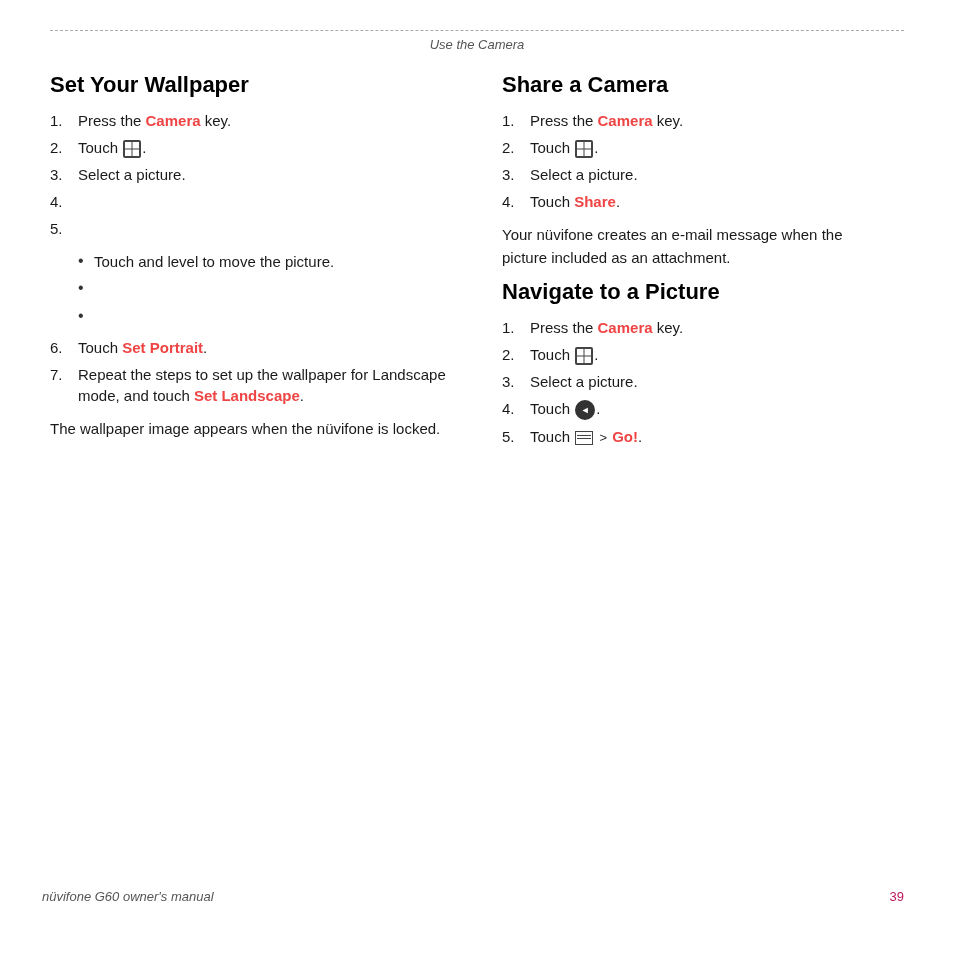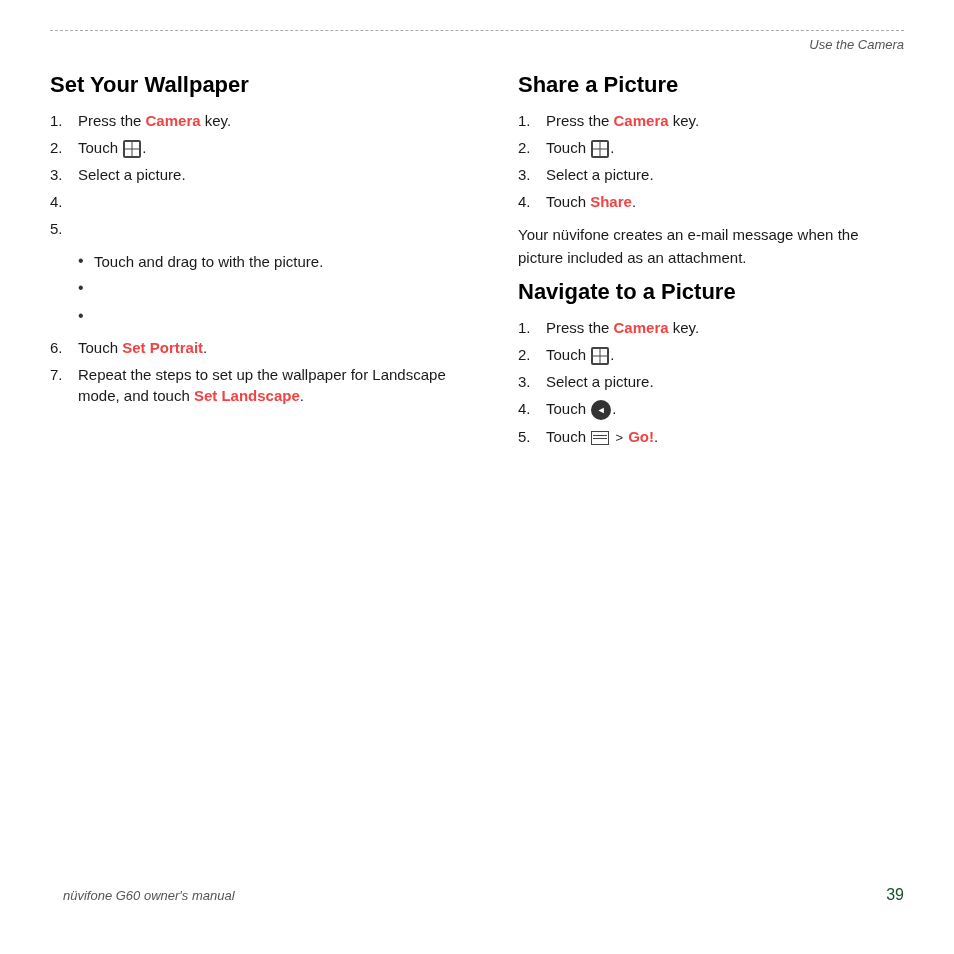--- a/index.html
+++ b/index.html
@@ -26,33 +26,33 @@
     }
 
     .header-line {
       width: 100%;
       border-top: 1px dashed #aaa;
       margin-bottom: 6px;
     }
 
     .page-header {
       display: flex;
-      justify-content: flex-end;
+      justify-content: center;
       margin-bottom: 20px;
     }
 
     .page-header-text {
       font-size: 13px;
       color: #555;
       font-style: italic;
     }
 
     .content-columns {
       display: flex;
-      gap: 48px;
+      gap: 32px;
     }
 
     .left-column {
       flex: 1;
       max-width: 420px;
     }
 
     .right-column {
       flex: 1;
       max-width: 380px;
@@ -263,36 +263,36 @@
       font-size: 15px;
       line-height: 1.4;
     }
 
     .section-spacing {
     }
 
     .footer-line {
       position: absolute;
       bottom: 50px;
-      left: 63px;
+      left: 42px;
       right: 50px;
       display: flex;
       justify-content: space-between;
       align-items: center;
     }
 
     .footer-manual {
       font-style: italic;
       font-size: 13px;
       color: #555;
     }
 
     .footer-page {
-      font-size: 16px;
-      color: #14532d;
+      font-size: 13px;
+      color: #be185d;
     }
 
     .paragraph-text {
       font-size: 15px;
       line-height: 1.5;
       margin-bottom: 10px;
     }
 
     .gt-arrow {
       font-size: 13px;
@@ -335,49 +335,50 @@
             <span class="step-number">4.</span>
           </li>
           <li>
             <span class="step-number">5.</span>
           </li>
         </ol>
 
         <ul class="bullet-list">
           <li>
             <span class="bullet-dot">•</span>
-            <span class="bullet-content">Touch and drag to with the picture.</span>
+            <span class="bullet-content">Touch and level to move the picture.</span>
           </li>
           <li>
             <span class="bullet-dot">•</span>
           </li>
           <li>
             <span class="bullet-dot">•</span>
           </li>
         </ul>
 
         <ol class="step-list" start="6">
           <li>
             <span class="step-number">6.</span>
             <span class="step-content">Touch <span class="highlight">Set Portrait</span>.</span>
           </li>
           <li>
             <span class="step-number">7.</span>
             <span class="step-content">Repeat the steps to set up the wallpaper for Landscape mode, and touch <span class="highlight">Set Landscape</span>.</span>
           </li>
         </ol>
 
+        <p class="paragraph-text">The wallpaper image appears when the nüvifone is locked.</p>
       </div>
 
     </div>
 
     <div class="right-column">
 
       <div>
-        <h2 class="section-title">Share a Picture</h2>
+        <h2 class="section-title">Share a Camera</h2>
 
         <ol class="step-list">
           <li>
             <span class="step-number">1.</span>
             <span class="step-content">Press the <span class="highlight">Camera</span> key.</span>
           </li>
           <li>
             <span class="step-number">2.</span>
             <span class="step-content">Touch <span class="icon-grid"></span>.</span>
           </li>

